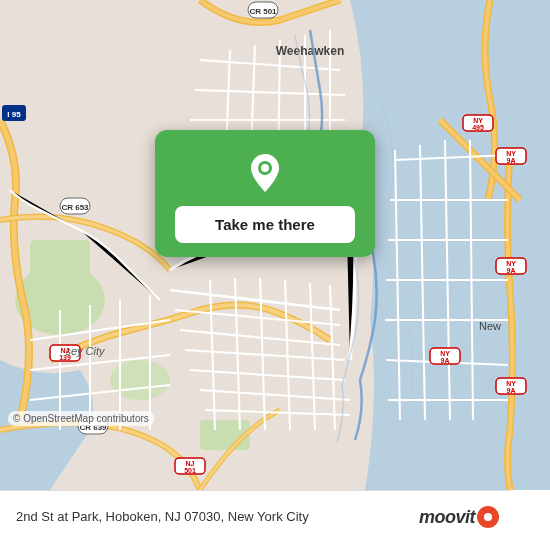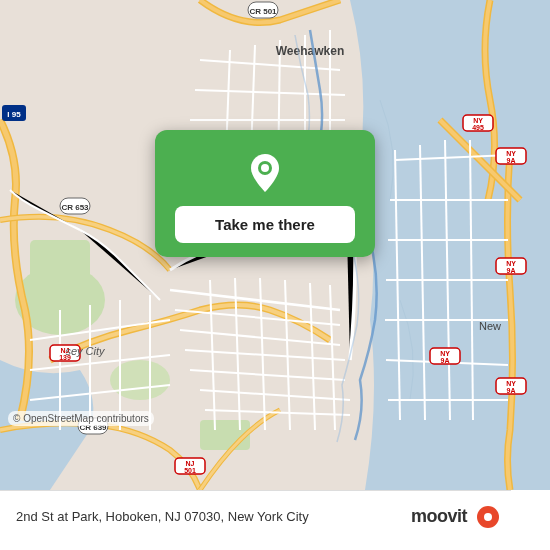--- a/index.html
+++ b/index.html
@@ -76,22 +76,23 @@
     }
 
     .address-text {
       font-size: 13px;
       color: #333;
       flex: 1;
     }
 
     .moovit-logo {
       display: flex;
-      align-items: center;
-      gap: 10px;
+      align-items: flex-end;
+      gap: 2px;
+      font-style: italic;
     }
 
     .moovit-logo-text {
       font-size: 18px;
       font-weight: 700;
       color: #333;
       letter-spacing: -0.5px;
     }
 
     .moovit-dot {

